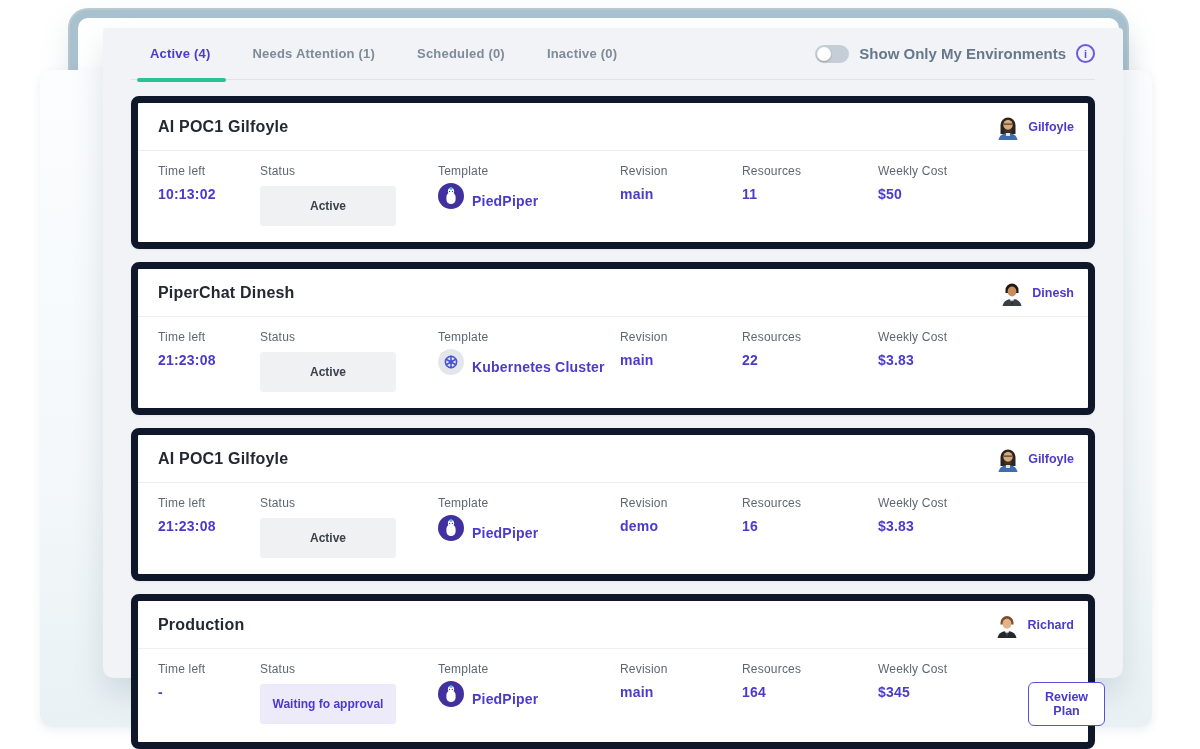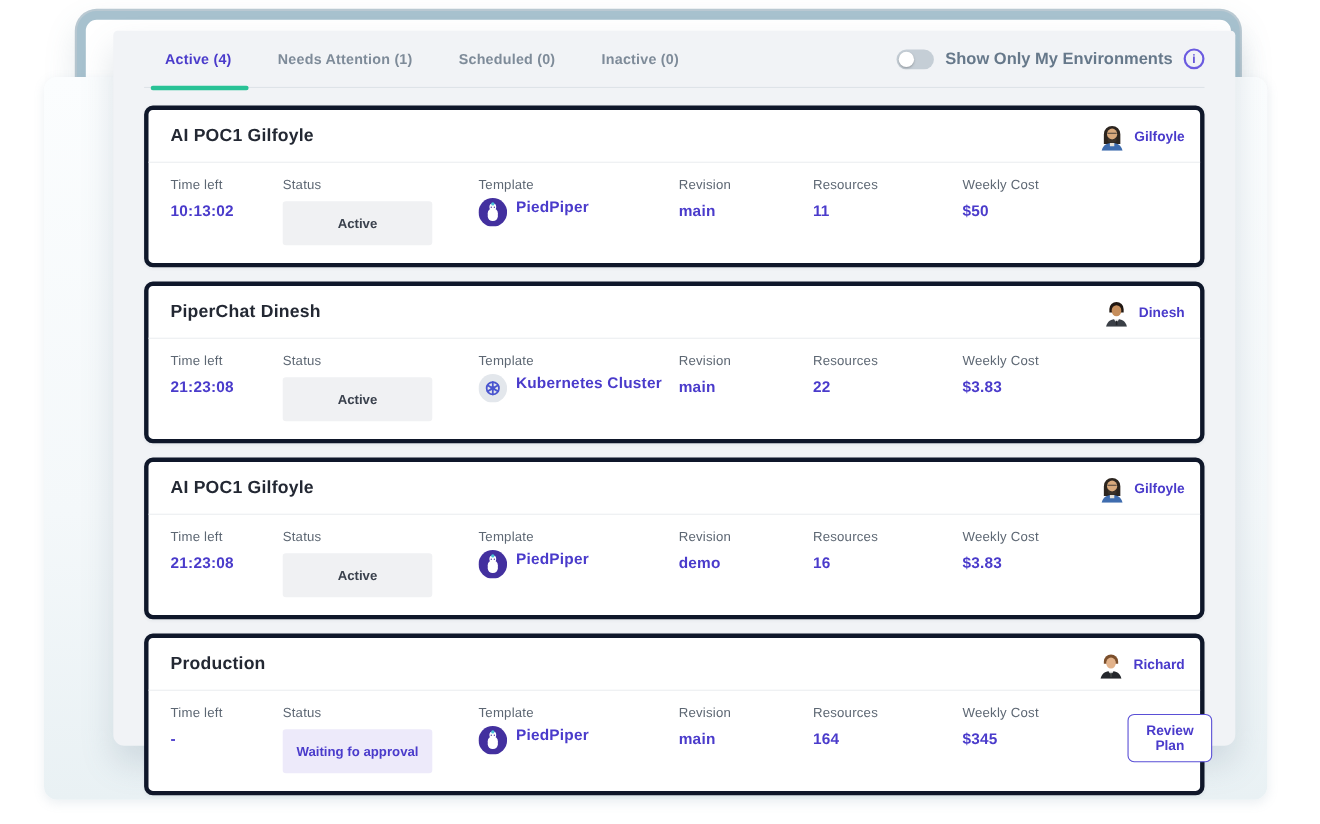--- a/index.html
+++ b/index.html
@@ -29,41 +29,41 @@
   .toggle-group{margin-left:auto;display:flex;align-items:center;gap:10px;}
   .switch{width:34px;height:18px;border-radius:9px;background:#c5ced6;position:relative;}
   .switch .knob{position:absolute;left:2px;top:2px;width:14px;height:14px;border-radius:50%;
        background:#ffffff;box-shadow:0 1px 2px rgba(0,0,0,.25);}
   .toggle-label{font-size:15px;font-weight:700;color:#66788a;}
   .info{width:19px;height:19px;border:2px solid #6b5be0;border-radius:50%;color:#5b4bd6;
        font-size:11px;font-weight:700;display:flex;align-items:center;justify-content:center;}
 
   
   .cards{padding:16px 28px 0;}
-  .card{background:#ffffff;border:4px solid #0f172a;border-radius:8px;margin-bottom:13px;
+  .card{background:#ffffff;border:7px solid #0f172a;border-radius:8px;margin-bottom:13px;
         box-shadow:0 1px 3px rgba(20,30,50,.05);}
   .card-header{height:48px;display:flex;align-items:center;justify-content:space-between;
         border-bottom:1px solid #eceef1;padding:0 14px 0 20px;}
   .card-title{font-size:16px;font-weight:700;color:#232833;letter-spacing:.2px;}
   .owner{display:flex;align-items:center;gap:8px;}
   .owner-name{font-size:12.5px;font-weight:700;color:#4a3bcb;}
   .avatar{width:24px;height:26px;display:block;}
 
   .card-row{display:grid;grid-template-columns:102px 178px 182px 122px 136px 150px 1fr;
         padding:13px 22px 16px 20px;align-items:start;}
   .cell .label{font-size:12px;color:#5d6773;margin-bottom:8px;letter-spacing:.2px;}
   .cell .value{font-size:14px;font-weight:700;color:#4a3bcb;letter-spacing:.2px;}
   .badge{width:136px;height:40px;margin-top:2px;border-radius:3px;display:flex;align-items:center;
         justify-content:center;font-size:12px;font-weight:700;}
   .badge.active{background:#f0f1f3;color:#3a414d;}
   .badge.waiting{background:#edeafa;color:#4a3bcb;}
-  .tpl{display:flex;align-items:flex-start;gap:8px;margin-top:-3px;}
+  .tpl{display:flex;align-items:flex-end;gap:8px;margin-top:-3px;}
   .tpl-icon{width:26px;height:26px;display:block;}
   .action-cell{display:flex;justify-content:flex-end;}
-  .action-btn{margin-top:8px;margin-right:4px;padding:7px 16px;background:#ffffff;
+  .action-btn{margin-top:20px;margin-right:4px;padding:7px 16px;background:#ffffff;
         border:1.5px solid #5a4fd6;border-radius:6px;color:#4a3bcb;font-size:12.5px;
         font-weight:700;font-family:inherit;cursor:pointer;}
 </style>
 </head>
 <body>
 
 <svg width="0" height="0" style="position:absolute">
   <symbol id="piedpiper-icon" viewBox="0 0 26 26">
     <circle cx="13" cy="13" r="13" fill="#43309f"></circle>
     <circle cx="13" cy="8.2" r="3.1" fill="#ffffff"></circle>

